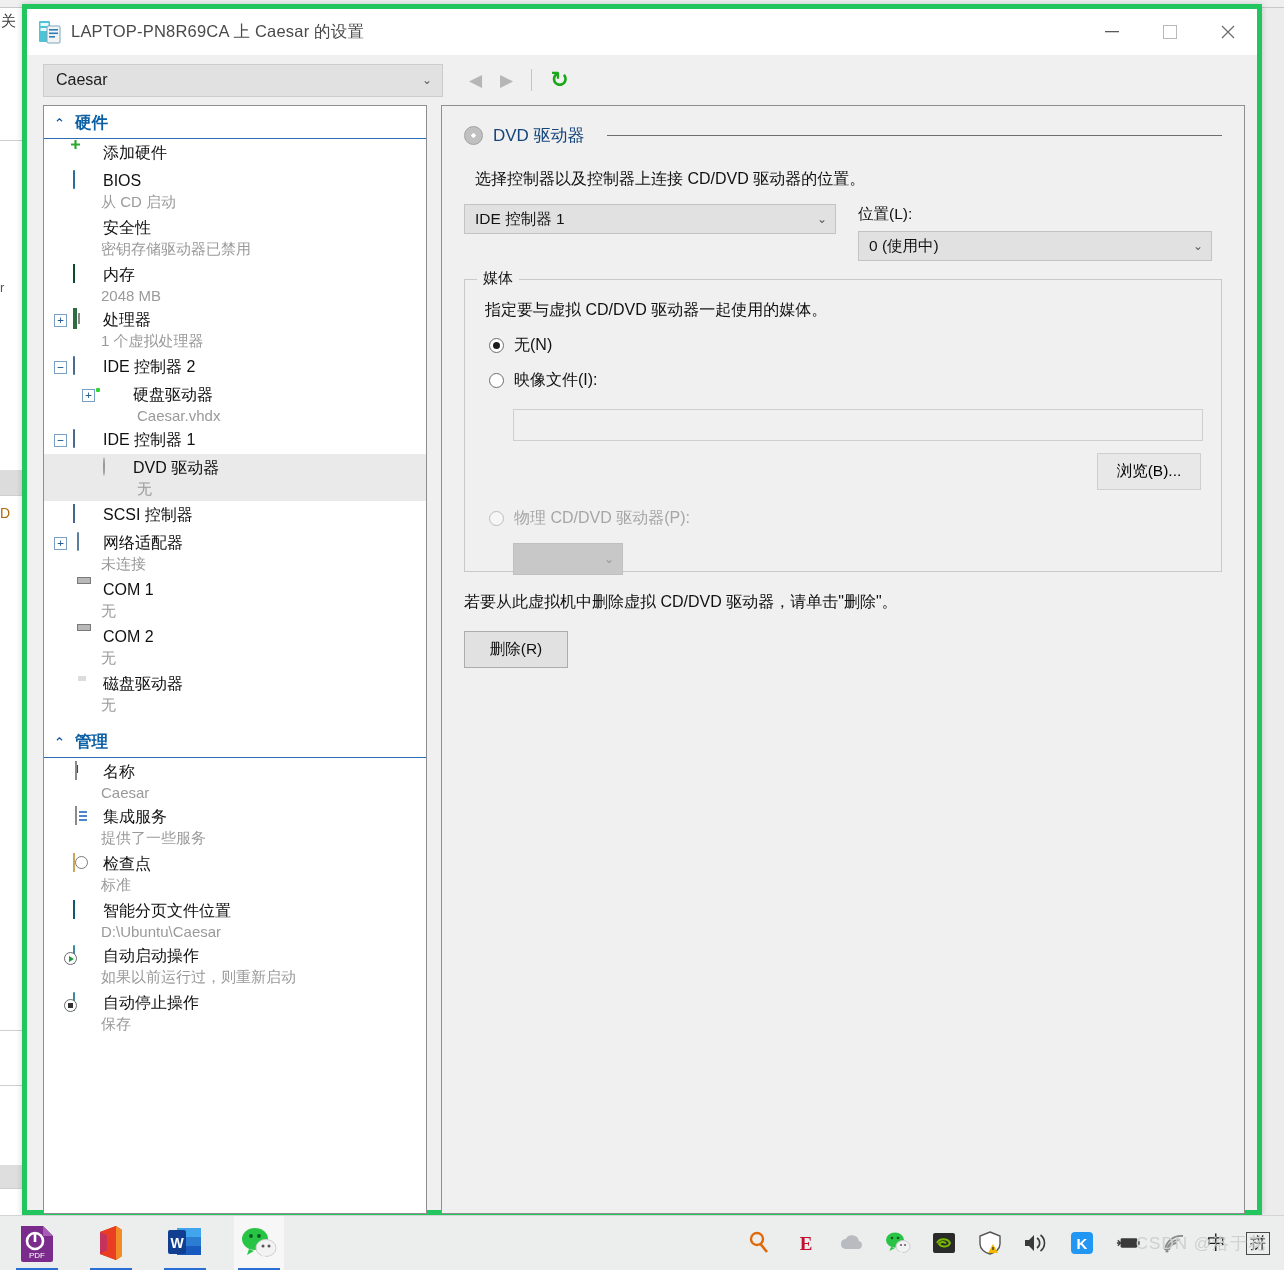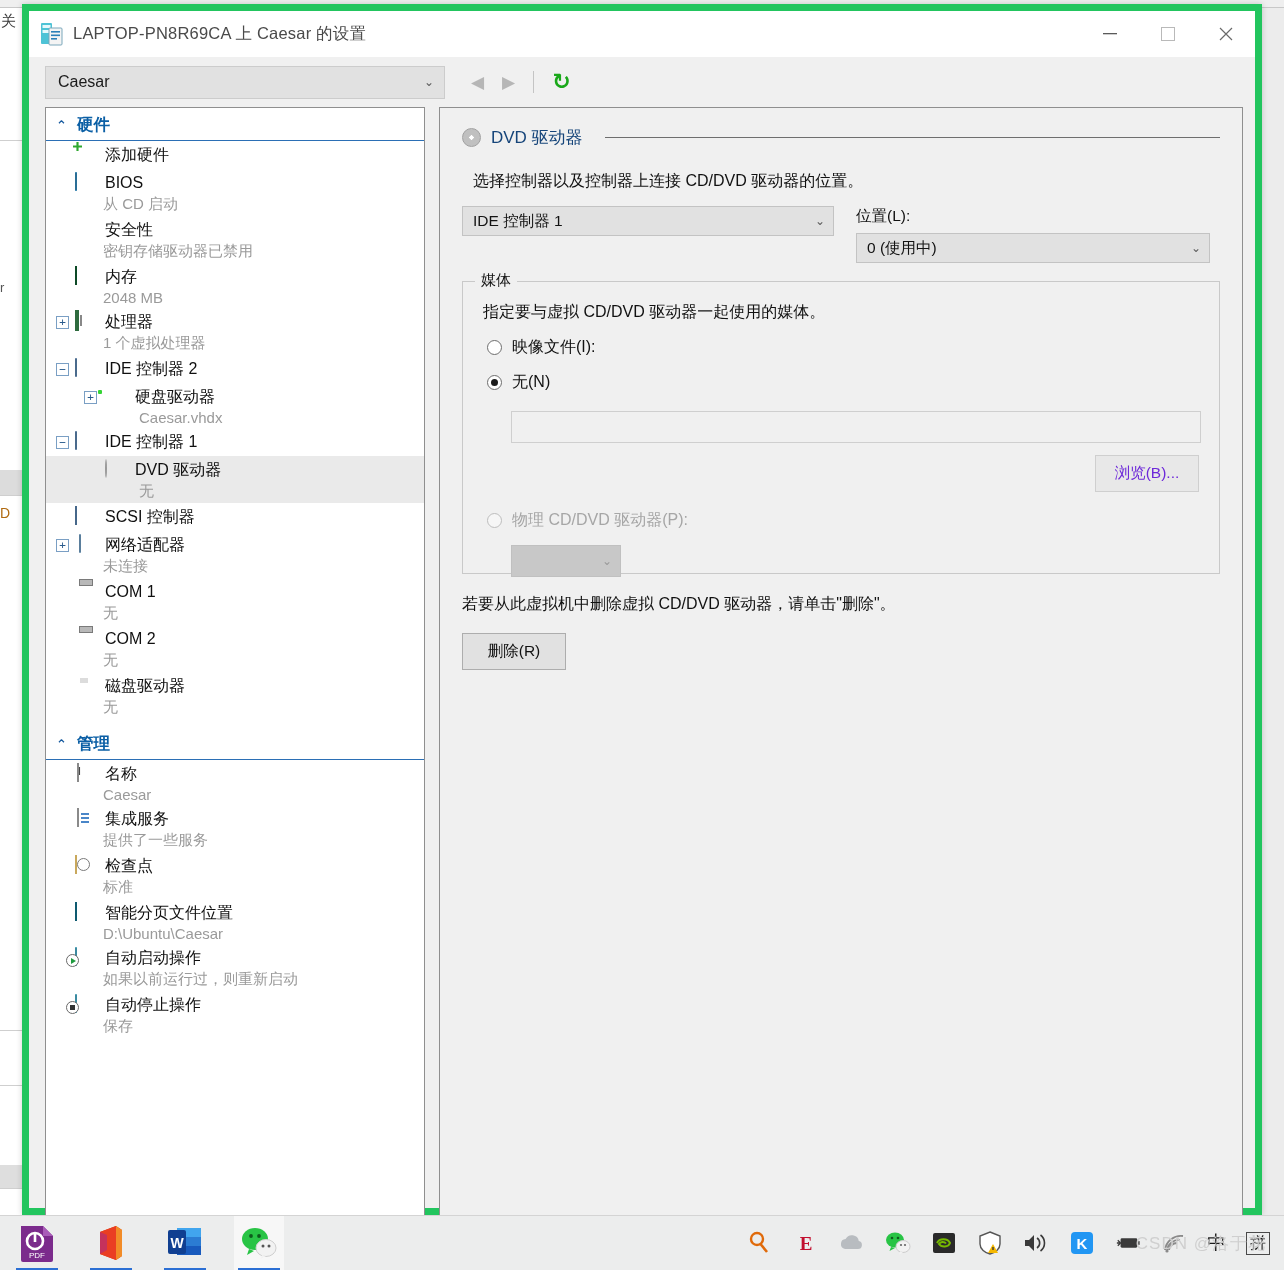--- a/index.html
+++ b/index.html
@@ -32,21 +32,21 @@
   }
   .bg-topline {
     position:absolute; left:0; top:0; width:1284px; height:8px;
     background:#efefef; border-bottom:1px solid #c8c8c8;
   }
 
   
   #settings-window {
     position:absolute; left:22px; top:4px; width:1240px; height:1211px;
     background:#f0f0f0;
-    border:7px solid #22c55e;
+    border:5px solid #22c55e;
     box-shadow: 0 0 6px rgba(0,0,0,.18);
   }
   .titlebar {
     height:46px; background:#ffffff; position:relative;
     display:flex; align-items:center;
   }
   .title-icon {
     margin-left:12px; width:22px; height:24px; position:relative; flex:0 0 auto;
   }
   .title-text {
@@ -189,21 +189,21 @@
   .radio-label{font-size:16px;color:#111;}
   .radio-label.disabled{color:#a6a6a6;}
   .path-input {
     margin:4px 0 0 30px; width:690px; height:32px;
     background:#f0f0f0; border:1px solid #cfcfcf;
   }
   .btn {
     background:#e1e1e1; border:1px solid #adadad; font-size:15.5px; color:#111;
     padding:7px 16px; min-width:104px; text-align:center;
   }
-  .btn.disabled { color:#6d28d9; border-color:#cfcfcf; background:#e8e8e8;margin-left:32px; }
+  .btn.disabled { color:#000000; border-color:#cfcfcf; background:#e8e8e8;margin-left:32px; }
   .browse-wrap { display:flex; justify-content:flex-end; margin-top:12px; padding-right:2px;}
   .phys-combo {
     margin:8px 0 0 30px; width:110px; height:32px; background:#c8c8c8;
     border:1px solid #c0c0c0; display:flex; align-items:center; padding:0 8px;
   }
   .phys-combo .chev{margin-left:auto;color:#9a9a9a;font-size:12px;}
   .dp-note { font-size:16px; color:#111; margin-top:20px; }
   .delete-wrap { display:flex; justify-content:flex-start; margin-top:18px; }
 
   
@@ -507,27 +507,27 @@
             <span class="chev">⌄</span>
           </div>
         </div>
       </div>
 
       <div class="groupbox">
         <span class="gb-legend">媒体</span>
         <div class="gb-desc">指定要与虚拟 CD/DVD 驱动器一起使用的媒体。</div>
 
         <div class="radio-row">
+          <span class="radio checked"></span>
+          <span class="radio-label">无(N)</span>
+        </div>
+
+        <div class="radio-row">
           <span class="radio"></span>
           <span class="radio-label">映像文件(I):</span>
-        </div>
-
-        <div class="radio-row">
-          <span class="radio checked"></span>
-          <span class="radio-label">无(N)</span>
         </div>
 
         <input class="path-input" type="text" value="" style="">
 
         <div class="browse-wrap">
           <div class="btn disabled">浏览(B)...</div>
         </div>
 
         <div class="radio-row" style="margin-top:18px;">
           <span class="radio disabled"></span>

